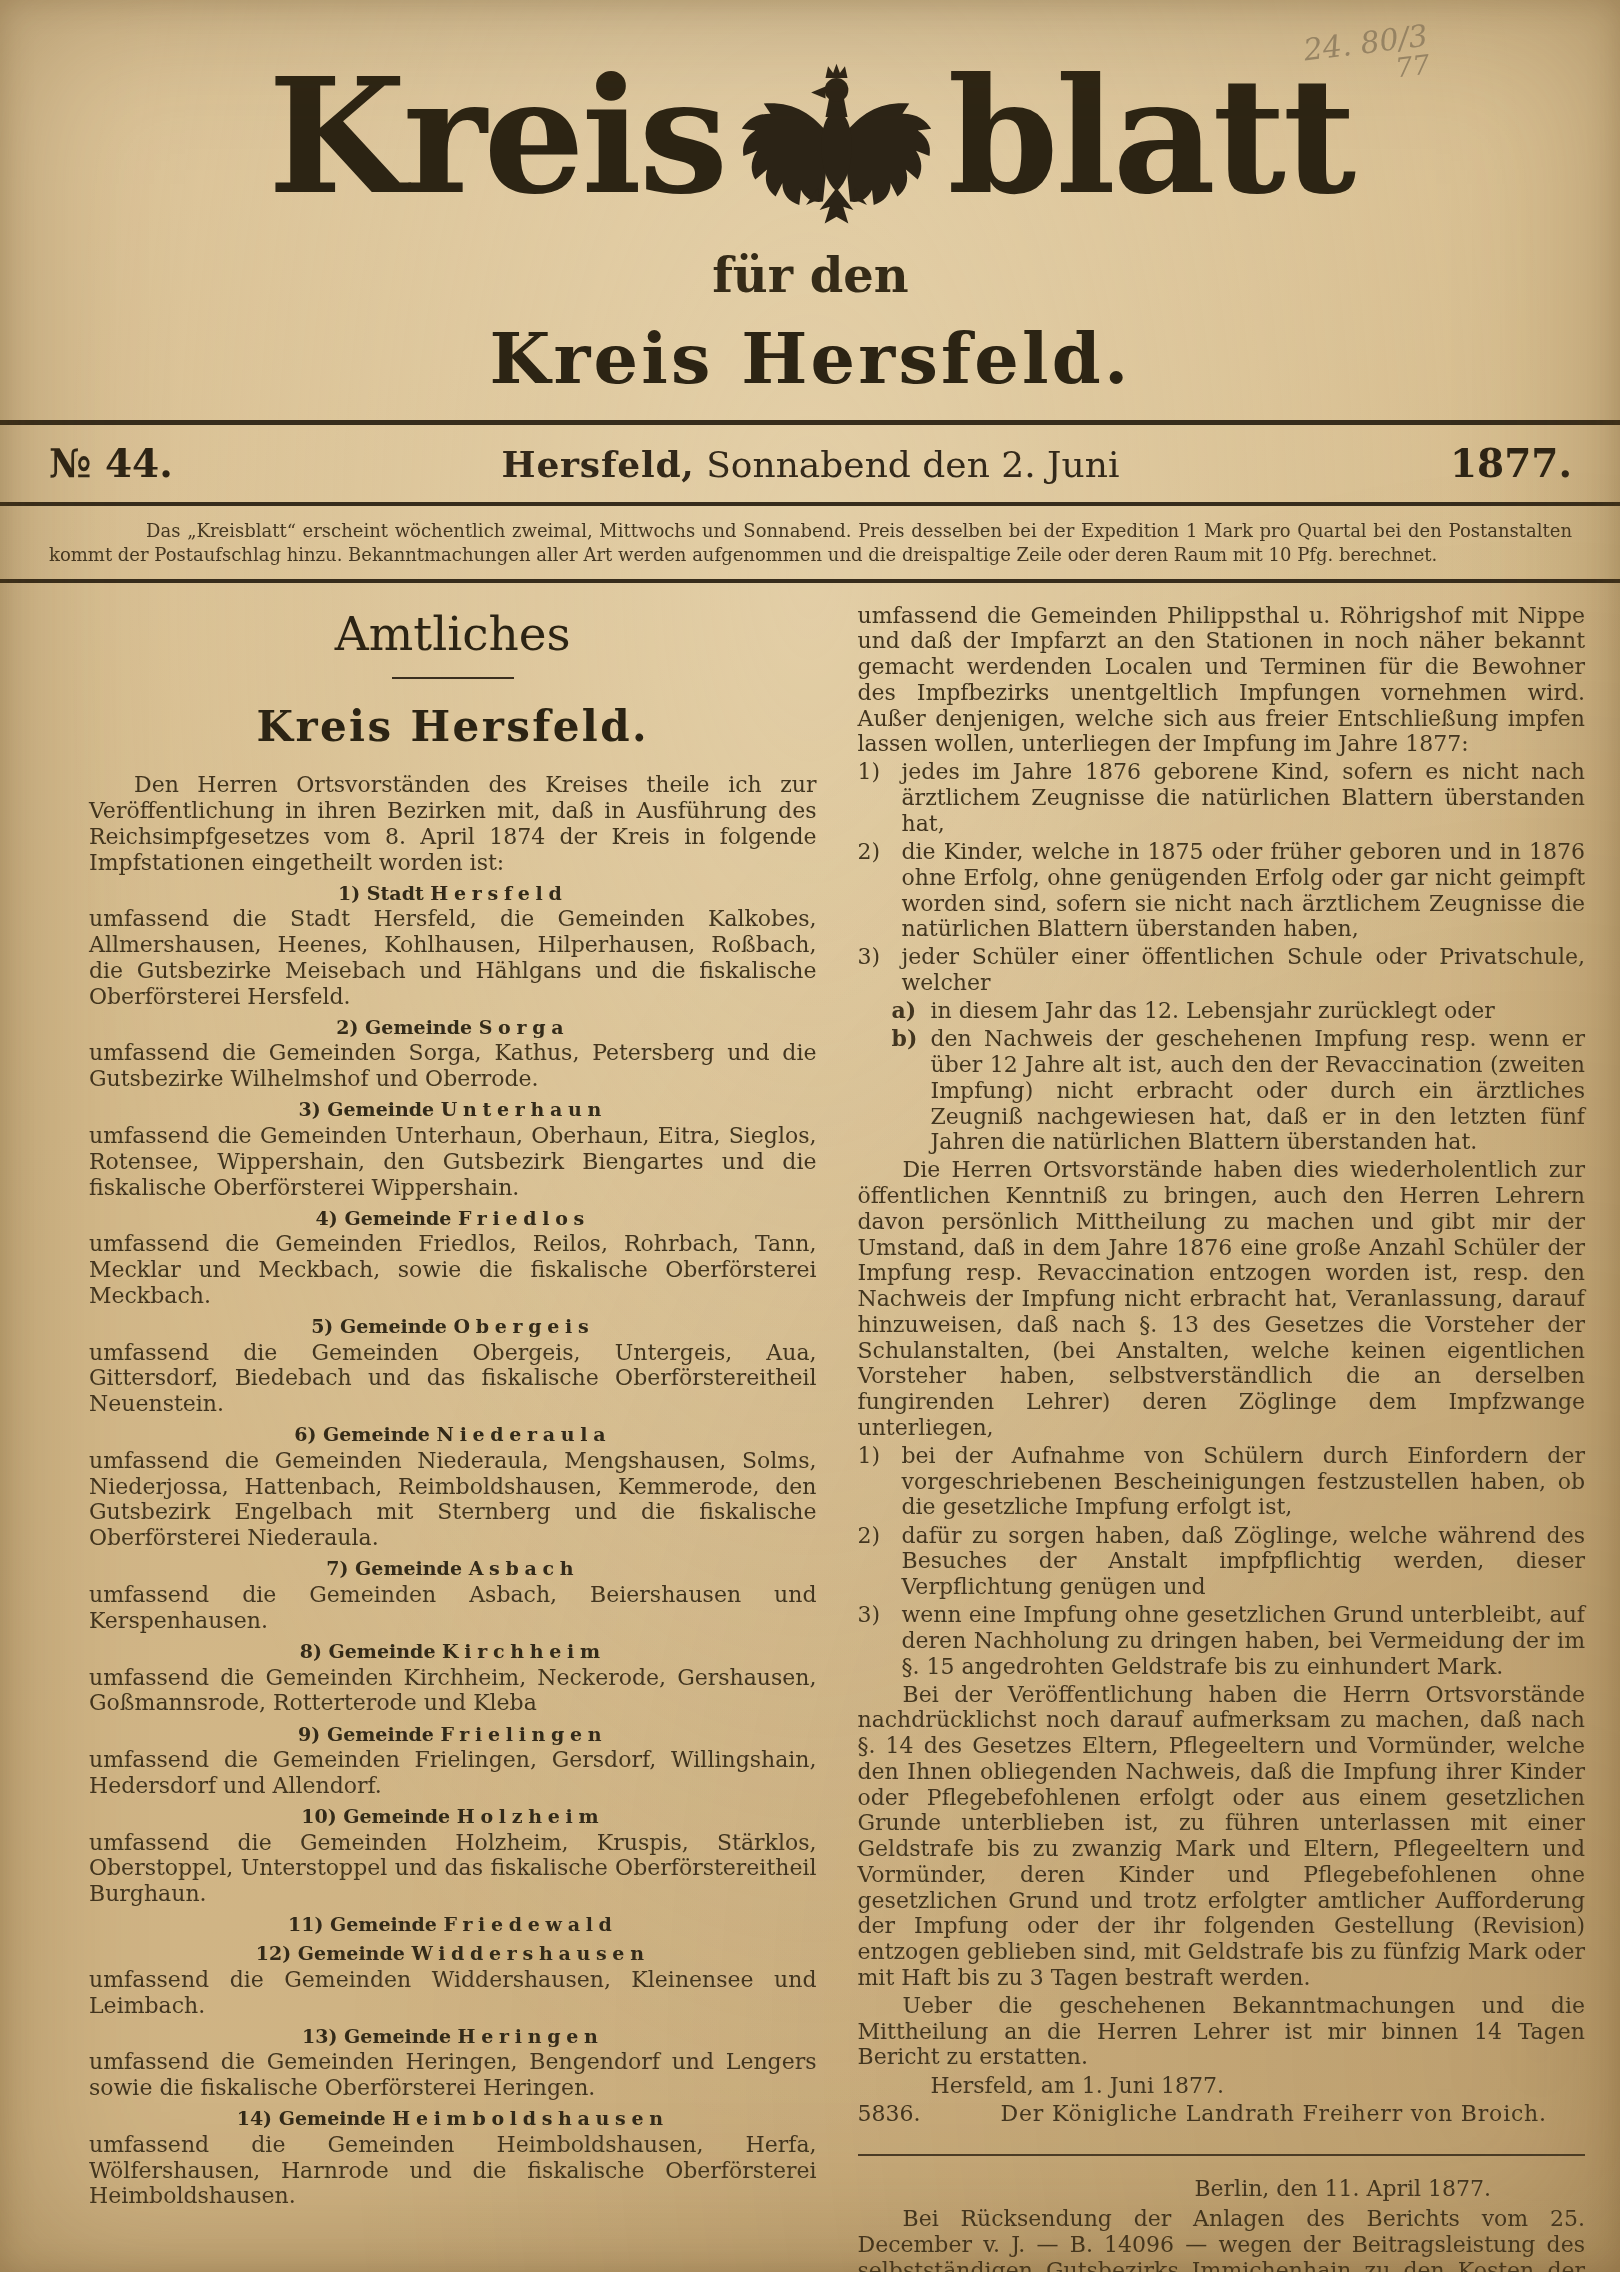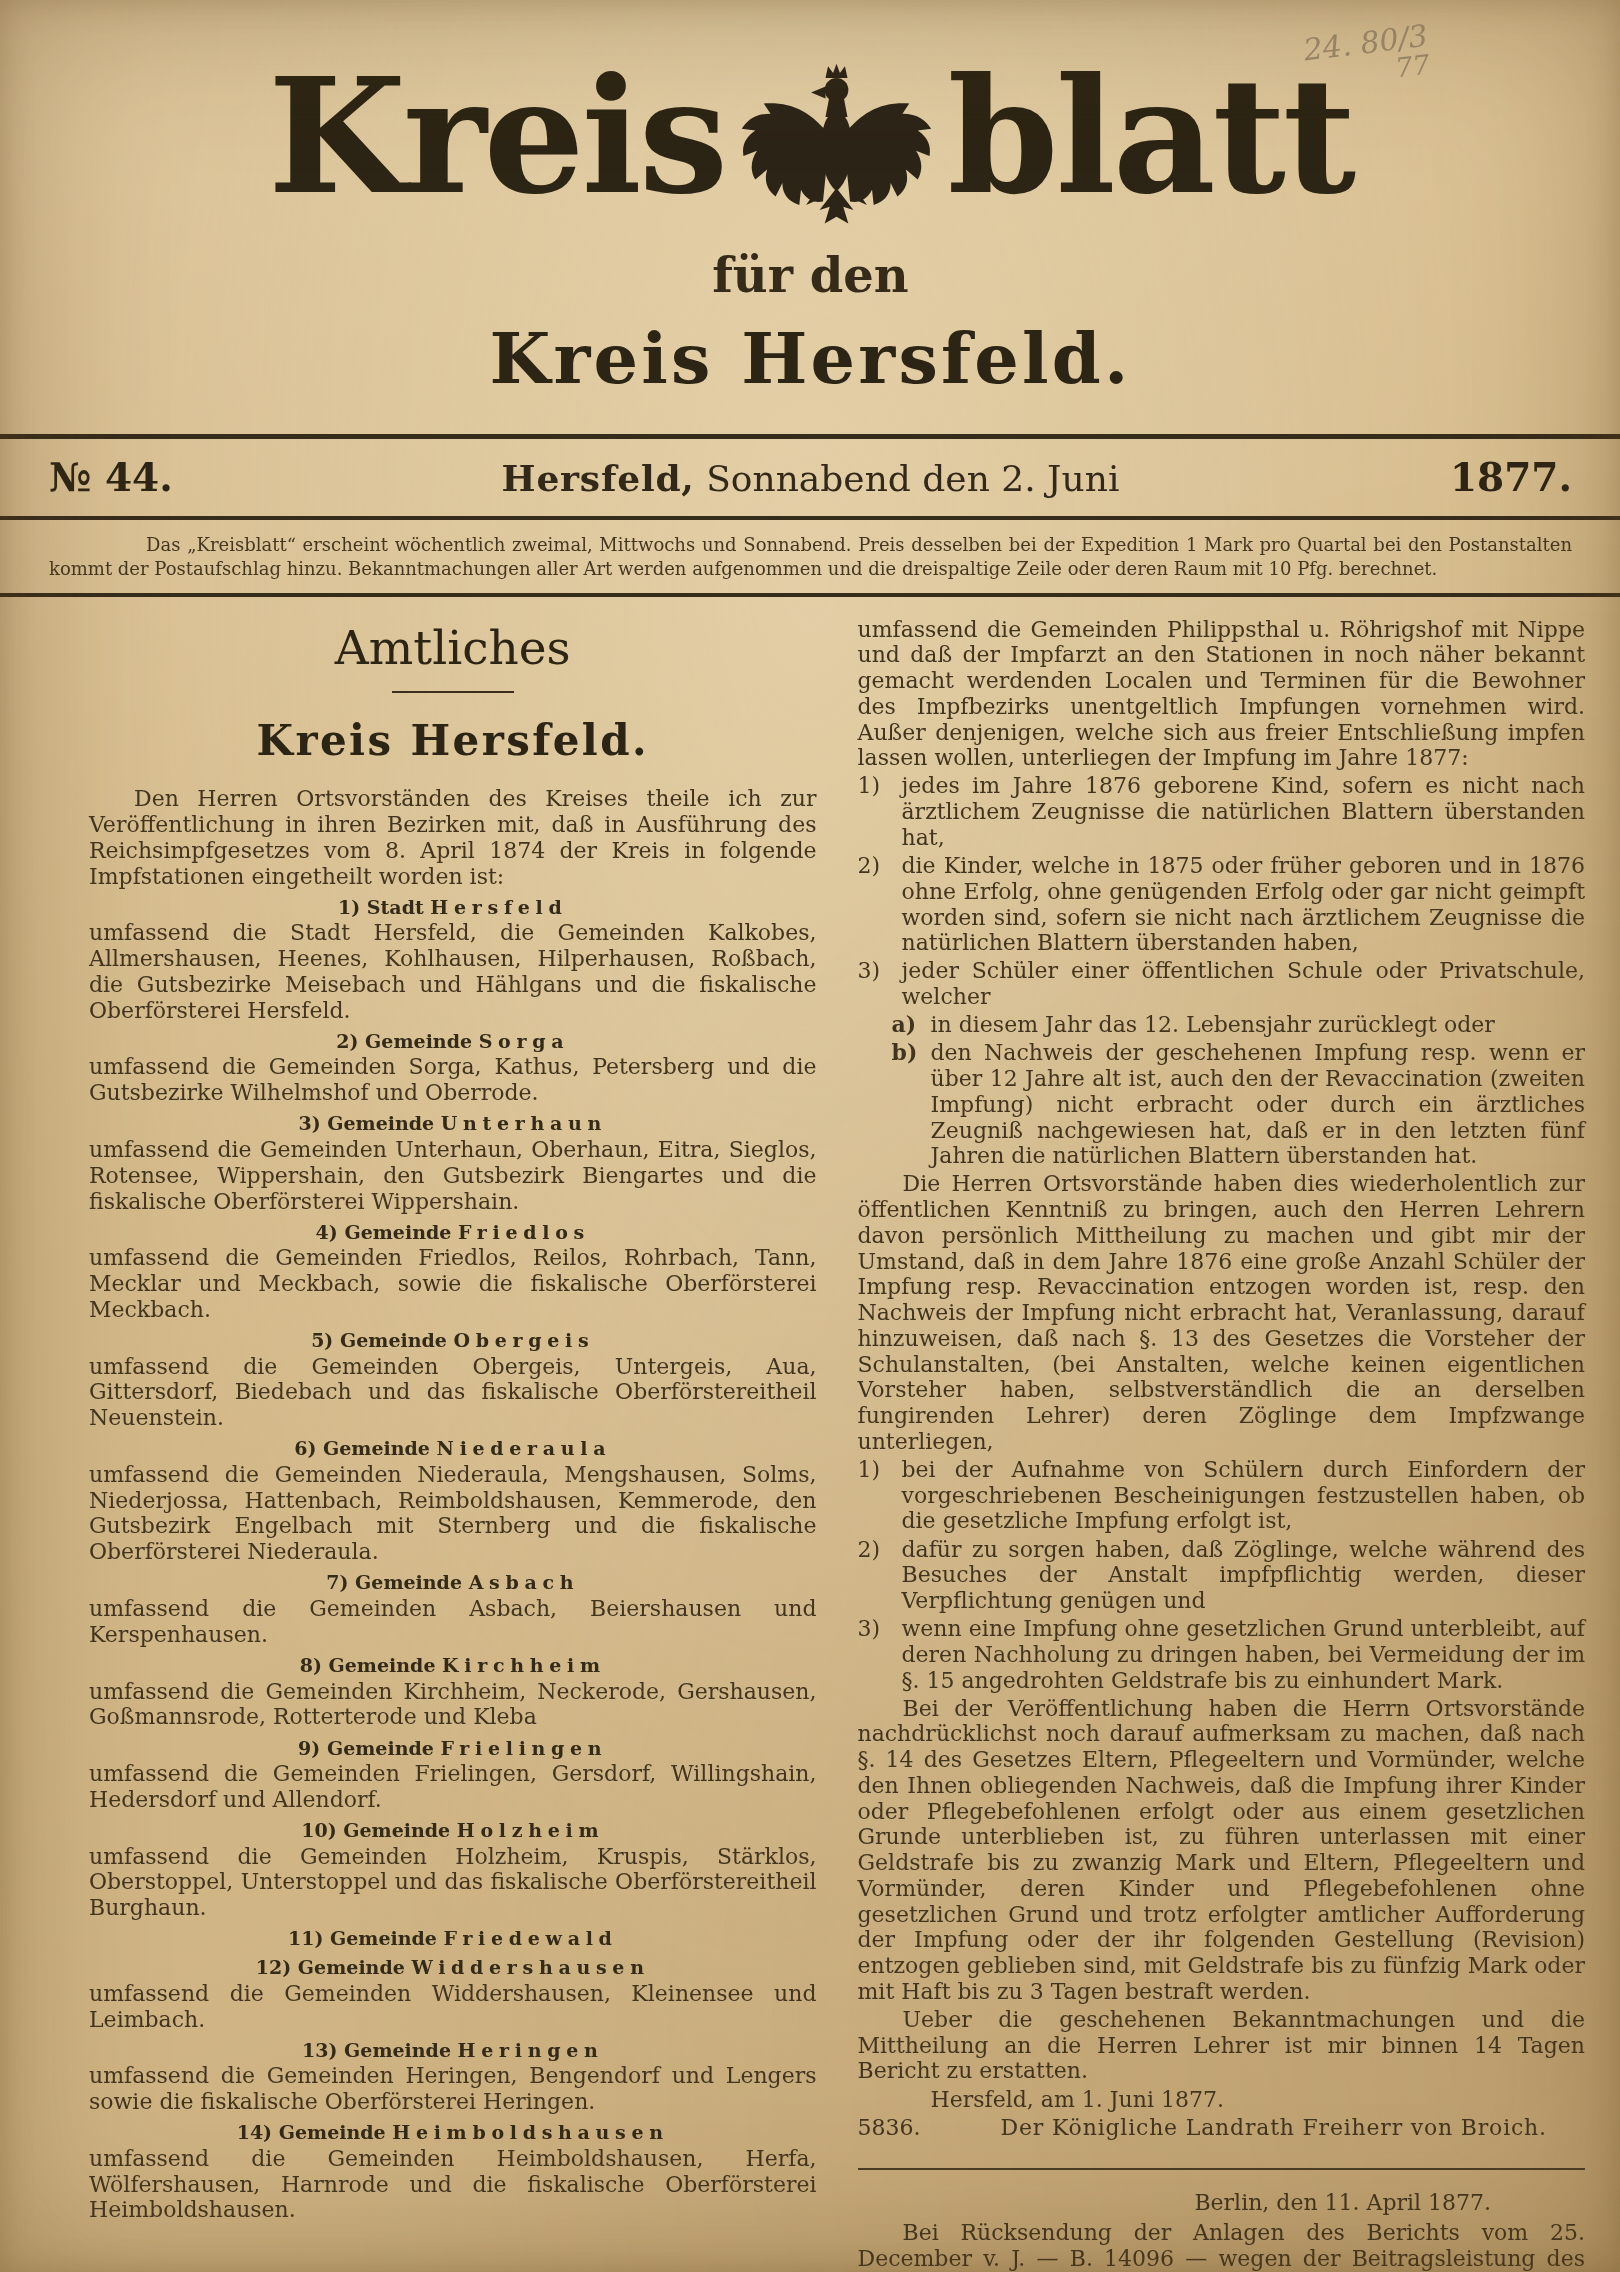--- a/index.html
+++ b/index.html
@@ -19,21 +19,21 @@
     color:#8d7b5d;font-style:italic;font-size:30px;line-height:1.0;opacity:.85;
   }
   .handwriting .hw2{display:block;padding-left:89px;font-size:27px;}
   .masthead{text-align:center;padding-top:57px;}
   .mast-row{display:flex;align-items:flex-start;justify-content:center;gap:6.5px;}
   .mast-word{font-size:159px;font-weight:bold;line-height:1;letter-spacing:-3.2px;color:#2c2414;}
   .eagle{width:203px;height:186px;margin:0 3.2px -24px 3.2px;}
   .sub-small{font-size:48px;font-weight:bold;margin-top:27.6px;color:#352b18;}
   .sub-large{font-size:70px;font-weight:bold;margin-top:14.6px;letter-spacing:3.2px;color:#2c2414;}
   .dateline{
-    margin-top:34px;border-top:5.7px solid #362c1c;border-bottom:4.9px solid #362c1c;
+    margin-top:20px;border-top:5.7px solid #362c1c;border-bottom:4.9px solid #362c1c;
     display:flex;align-items:baseline;padding:14.6px 49px 16px 49px;
   }
   .issue{flex:0 0 211px;font-size:39px;font-weight:bold;text-align:left;color:#2e2516;}
   .dl-center{flex:1;text-align:center;font-size:36px;color:#33291a;}
   .dl-place{font-weight:bold;font-size:36px;letter-spacing:0.8px;}
   .year{flex:0 0 211px;font-size:39px;font-weight:bold;text-align:right;color:#2e2516;}
   .imprint{
     padding:13px 49px 11.3px 49px;font-size:18px;line-height:1.32;text-align:justify;
     color:#443722;
   }

